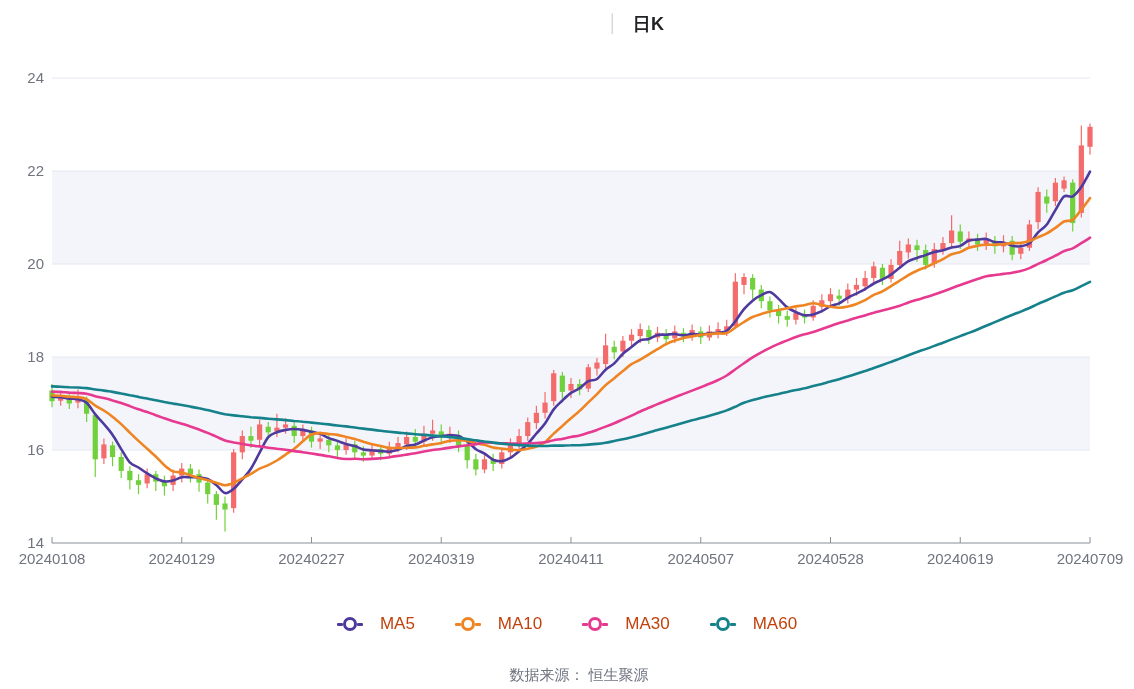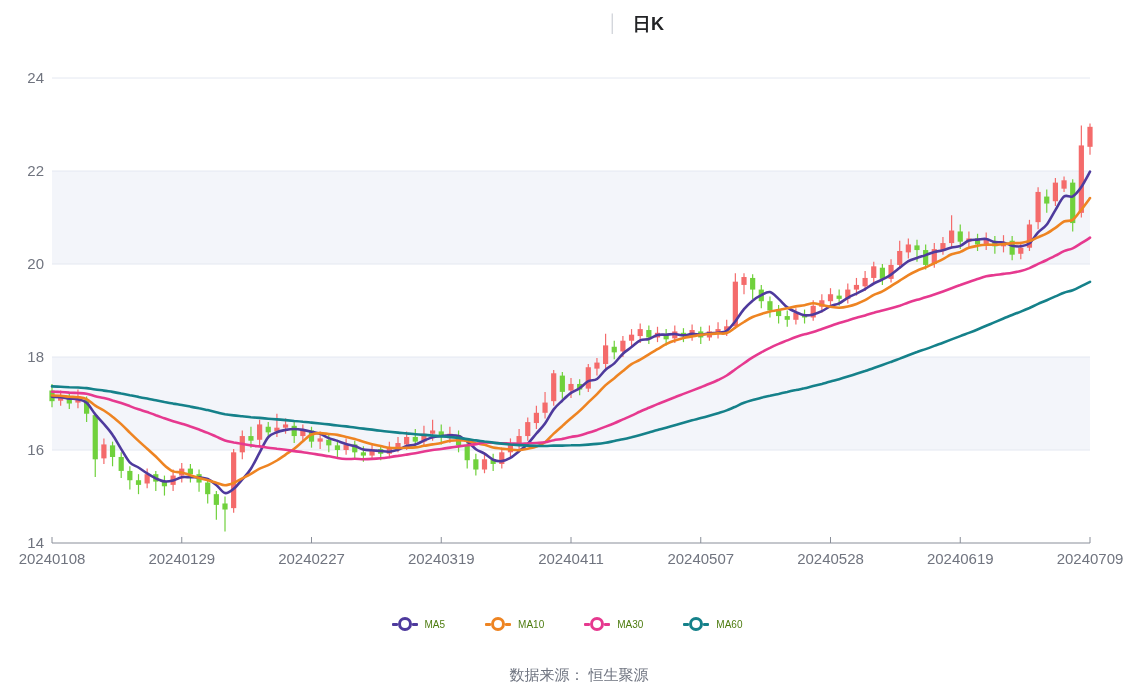--- a/index.html
+++ b/index.html
@@ -19,21 +19,21 @@
   
   #chart-svg{position:absolute;top:0;left:0;}
   
   .legend-row{
     position:absolute;top:611px;left:0;width:1134px;height:26px;
     display:flex;align-items:center;justify-content:center;gap:40px;
   }
   .legend-item{display:flex;align-items:center;cursor:pointer;}
   .lg-stub{width:6px;height:3px;border-radius:1px;}
   .lg-ring{width:8px;height:8px;border-radius:50%;border:3.5px solid #000;background:#fff;}
-  .lg-label{margin-left:7px;font-size:10px;color:#4d7c0f;}
+  .lg-label{margin-left:17px;font-size:17px;color:#c2410c;}
   
   .footer-row{
     position:absolute;top:666px;left:0;width:1134px;text-align:center;
     font-size:15px;color:#6f7480;padding-left:12px;
   }
 </style>
 </head>
 <body>
 
 <div class="page">

